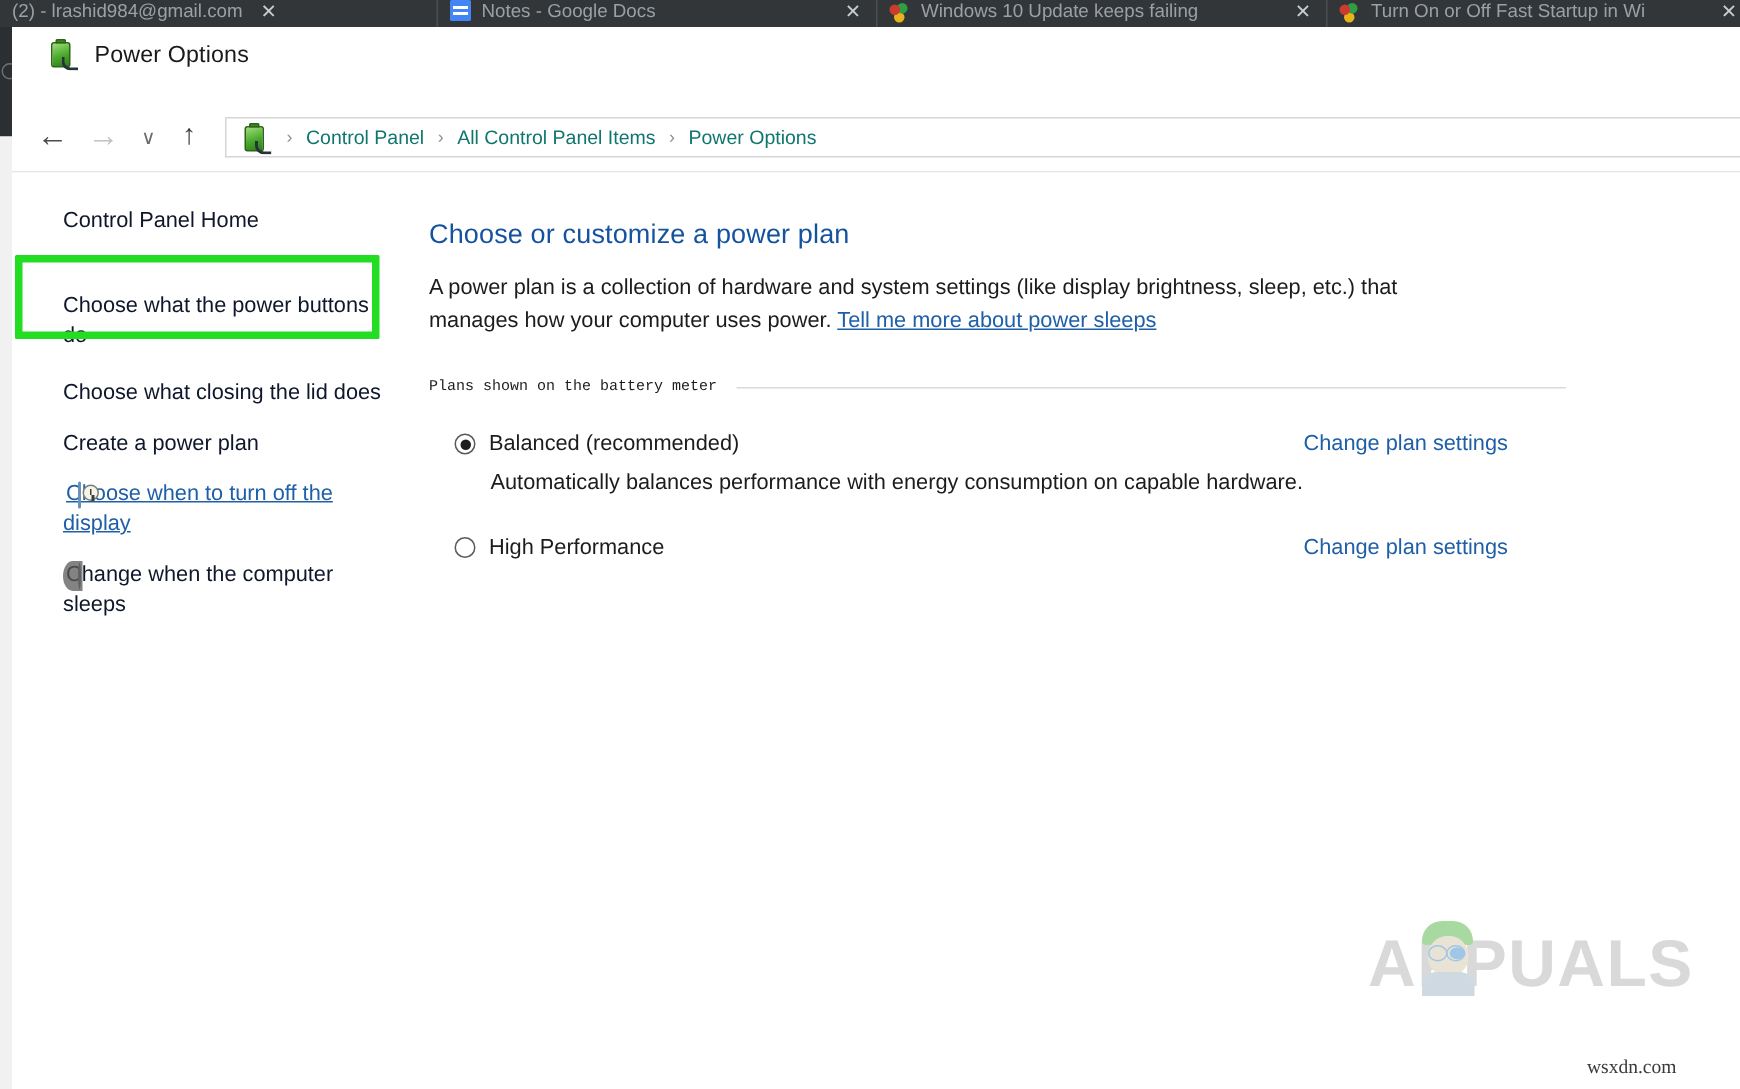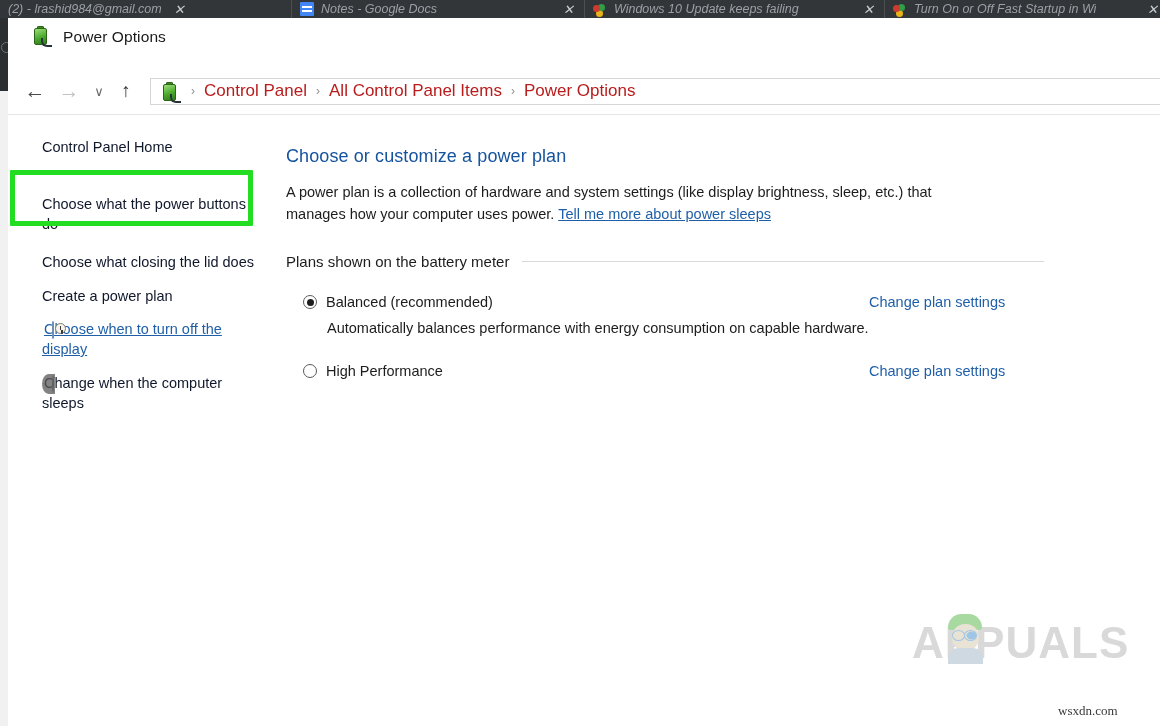--- a/index.html
+++ b/index.html
@@ -23,29 +23,28 @@
     width: 1160px;
     height: 18px;
     background: #323639;
     display: flex;
     align-items: flex-end;
     overflow: hidden;
   }
   .btab {
     height: 18px;
     display: flex;
-    align-items: center;
+    align-items: flex-start;
     position: relative;
     color: #9aa0a6;
     font-size: 12.5px;
     white-space: nowrap;
     overflow: hidden;
     flex: 0 0 auto;
     padding-left: 8px;
-    font-style: italic;
   }
   .btab + .btab { border-left: 1px solid #4a4f52; }
   .btab .favicon {
     width: 14px; height: 14px;
     flex: 0 0 auto;
     margin-right: 7px;
     position: relative;
   }
   .btab .btab-title {
     overflow: hidden;
@@ -193,22 +192,22 @@
     flex: 1 1 auto;
     border: 1px solid #d6d6d6;
     border-right: none;
     background: #ffffff;
     display: flex;
     align-items: center;
     padding-left: 8px;
     box-sizing: border-box;
   }
   .crumb {
-    font-size: 17px;
-    color: #b91c1c;
+    font-size: 13px;
+    color: #0f766e;
     white-space: nowrap;
   }
   .crumb-sep {
     color: #8f8f8f;
     font-size: 12px;
     margin: 0 9px;
     user-select: none;
   }
   .crumb-icon { margin-right: 4px; display:flex; align-items:center; }
 
@@ -334,23 +333,24 @@
     color: #1f5fa8;
     text-decoration: underline;
   }
 
   .group-header-row {
     display: flex;
     align-items: center;
     margin-top: 28px;
   }
   .group-header-label {
-    font-size: 15px;
+    font-size: 10px;
     color: #1c1c1c;
     white-space: nowrap;
+    font-family: Liberation Mono, monospace;
   }
   .group-rule {
     flex: 1 1 auto;
     height: 1px;
     background: #d9d9d9;
     margin-left: 13px;
     margin-right: 2px;
   }
 
   .plan-row {

